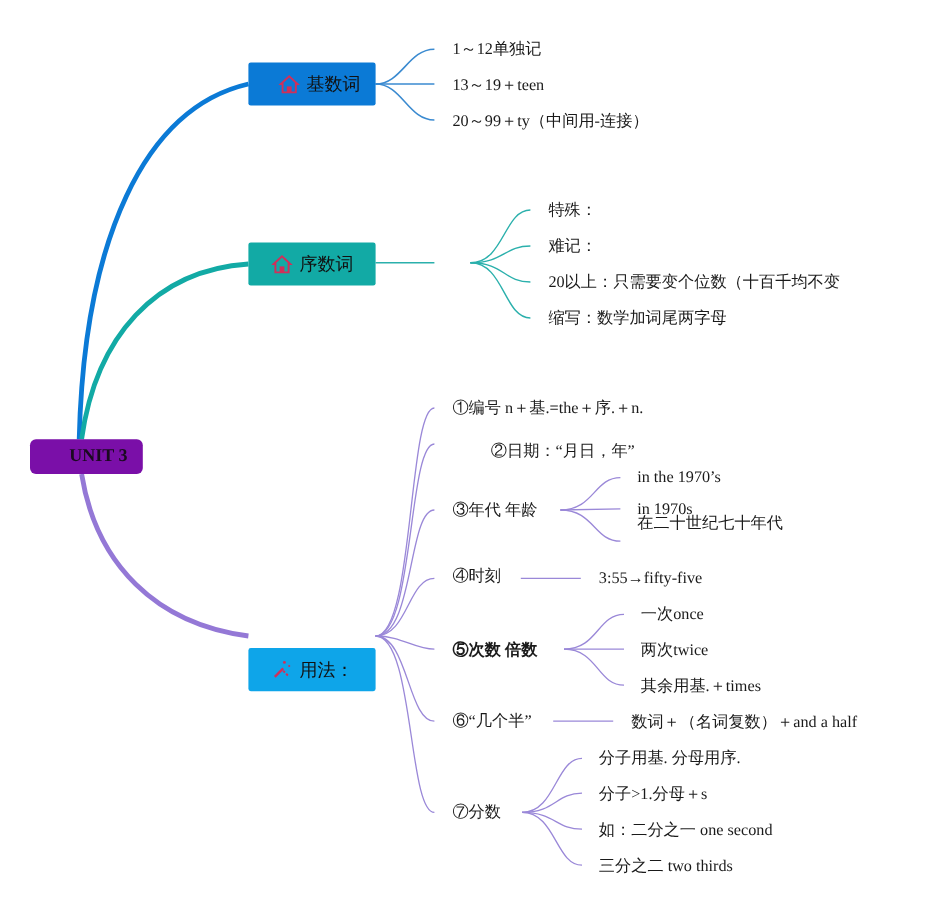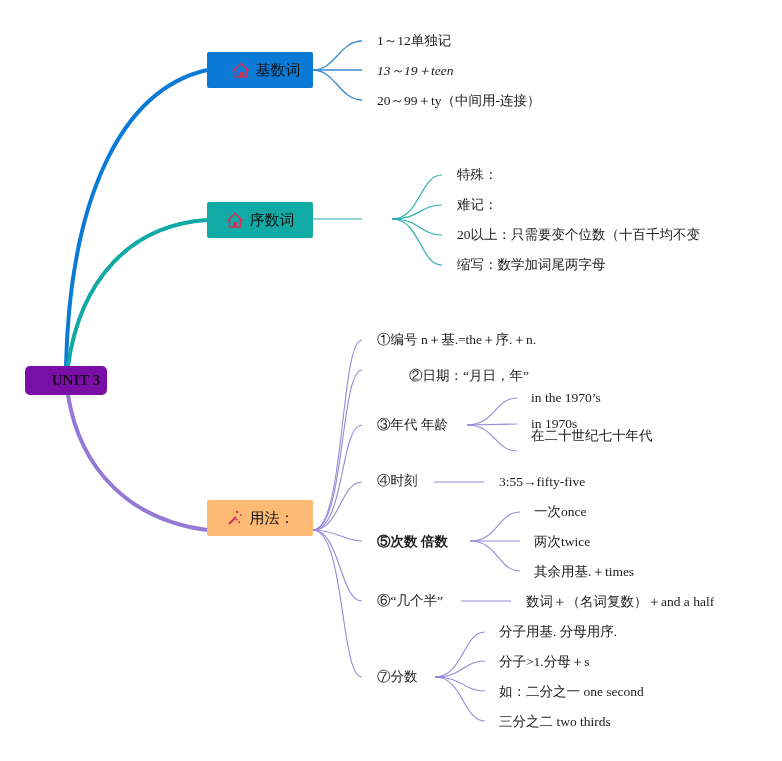--- a/index.html
+++ b/index.html
@@ -1,26 +1,26 @@
 <!DOCTYPE html>
 <html><head>
 <meta charset="utf-8">
 <style>
   html, body { margin:0; padding:0; background:#ffffff; }
   body { width:782px; height:761px; position:relative; overflow:hidden;
          font-family:"Liberation Serif", "DejaVu Serif", serif; color:#1a1a1a; }
   svg.links { position:absolute; left:0; top:0; width:782px; height:761px; }
   .node { position:absolute; box-sizing:border-box; }
-  .root { left:25px; top:366px; width:82px; height:29px; background:#7a0fa8; border-radius:5px;
+  .root { left:25px; top:366px; width:94px; height:29px; background:#7a0fa8; border-radius:5px;
           display:flex; align-items:center; justify-content:center; font-weight:bold; font-size:15px; color:#1a0a20;padding-left:20px; }
   .main { width:106px; height:36px; border-radius:2px; display:flex; align-items:center; justify-content:center;
           font-family:"DejaVu Sans", sans-serif; font-size:15px; color:#111; gap:6px; }
   .m1 { left:207px; top:52px; background:#0b7ad6;padding-left:12px; }
   .m2 { left:207px; top:202px; background:#12aaa5; }
-  .m3 { left:207px; top:500px; background:#fdba74; }
+  .m3 { left:207px; top:540px; background:#0ea5e9; }
   .icon { display:inline-flex; width:18px; height:18px; align-items:center; justify-content:center; }
   .leaf { position:absolute; font-size:13.5px; white-space:nowrap; line-height:18px; }
 </style>
 </head>
 <body>
 
 <svg class="links" viewBox="0 0 782 761">
 
   <path d="M66,366 C70,200 120,90 207,70" stroke="#0b7ad6" stroke-width="4" fill="none"></path>
   <path d="M68,366 C80,280 130,225 207,220" stroke="#12aaa5" stroke-width="4" fill="none"></path>
@@ -98,21 +98,21 @@
         <line x1="3" y1="15" x2="10" y2="8" stroke="#d0305a" stroke-width="2"></line>
         <line x1="10" y1="10" x2="15" y2="15" stroke="#d0305a" stroke-width="1.6" stroke-dasharray="2 1.5"></line>
         <circle cx="11" cy="3" r="1.2" fill="#d0305a"></circle>
         <circle cx="15" cy="6" r="0.9" fill="#d0305a"></circle>
       </svg>
   </span>
   <span>用法：</span>
 </div>
 
 <div class="leaf" style="left:377px;top:32px;">1～12单独记</div>
-<div class="leaf" style="left:377px;top:62px;font-style:italic;">13～19＋teen</div>
+<div class="leaf" style="left:377px;top:62px;">13～19＋teen</div>
 <div class="leaf" style="left:377px;top:92px;">20～99＋ty（中间用-连接）</div>
 
 <div class="leaf" style="left:457px;top:166px;">特殊：</div>
 <div class="leaf" style="left:457px;top:196px;">难记：</div>
 <div class="leaf" style="left:457px;top:226px;">20以上：只需要变个位数（十百千均不变</div>
 <div class="leaf" style="left:457px;top:256px;">缩写：数学加词尾两字母</div>
 
 <div class="leaf" style="left:377px;top:331px;">①编号 n＋基.=the＋序.＋n.</div>
 <div class="leaf" style="left:377px;top:367px;margin-left:32px;">②日期：“月日，年”</div>
 <div class="leaf" style="left:377px;top:416px;">③年代 年龄</div>

